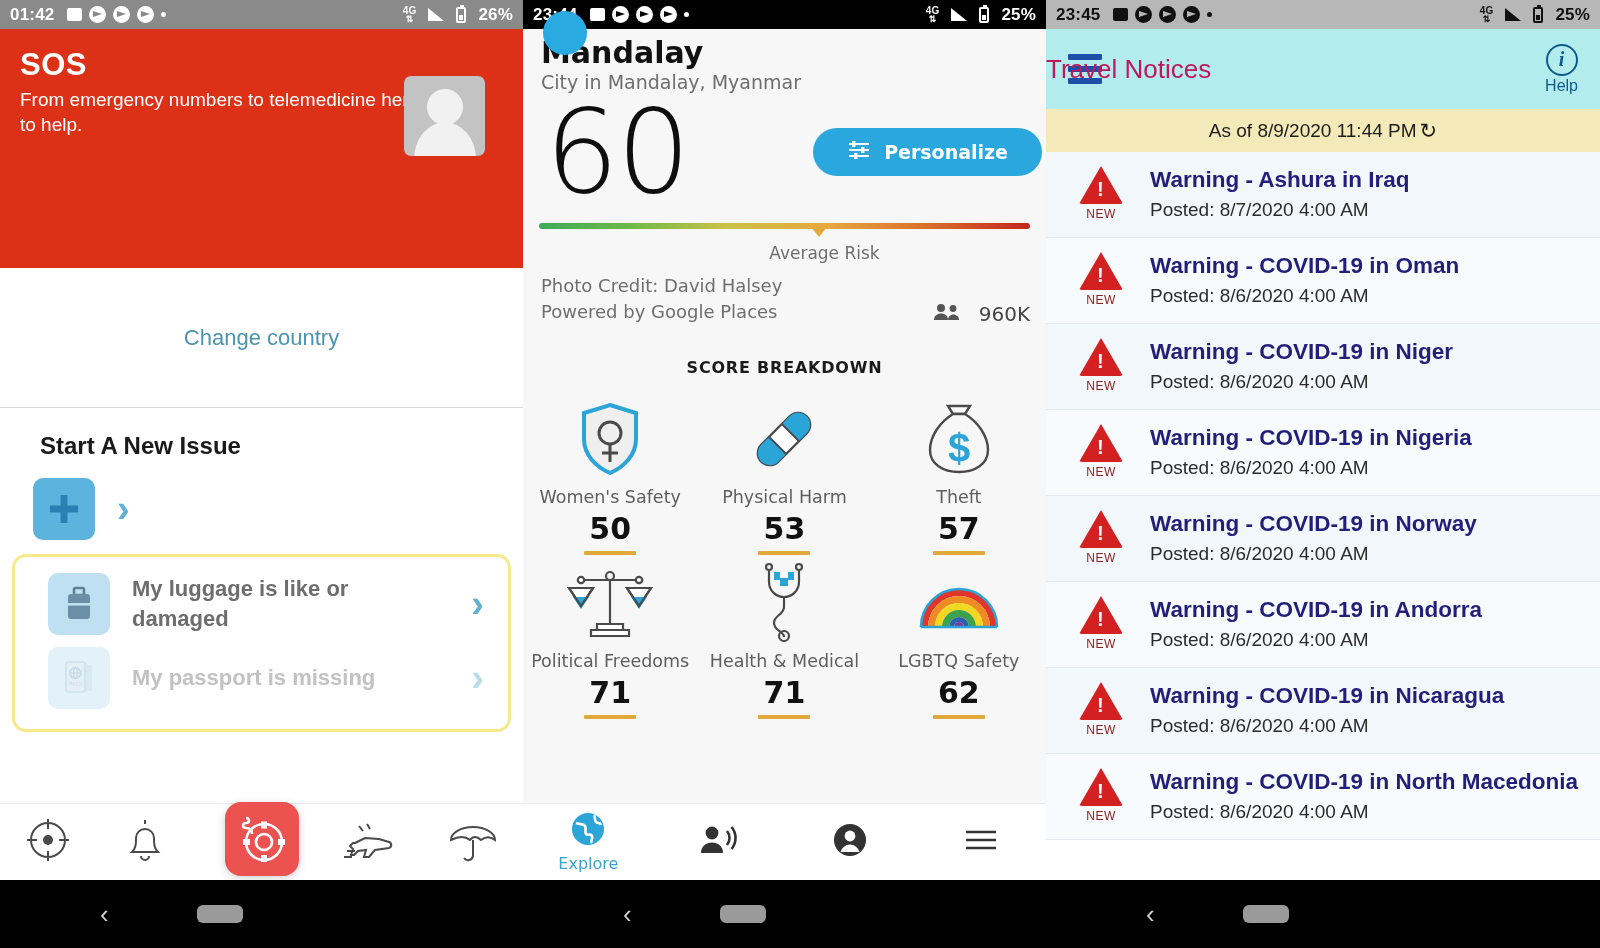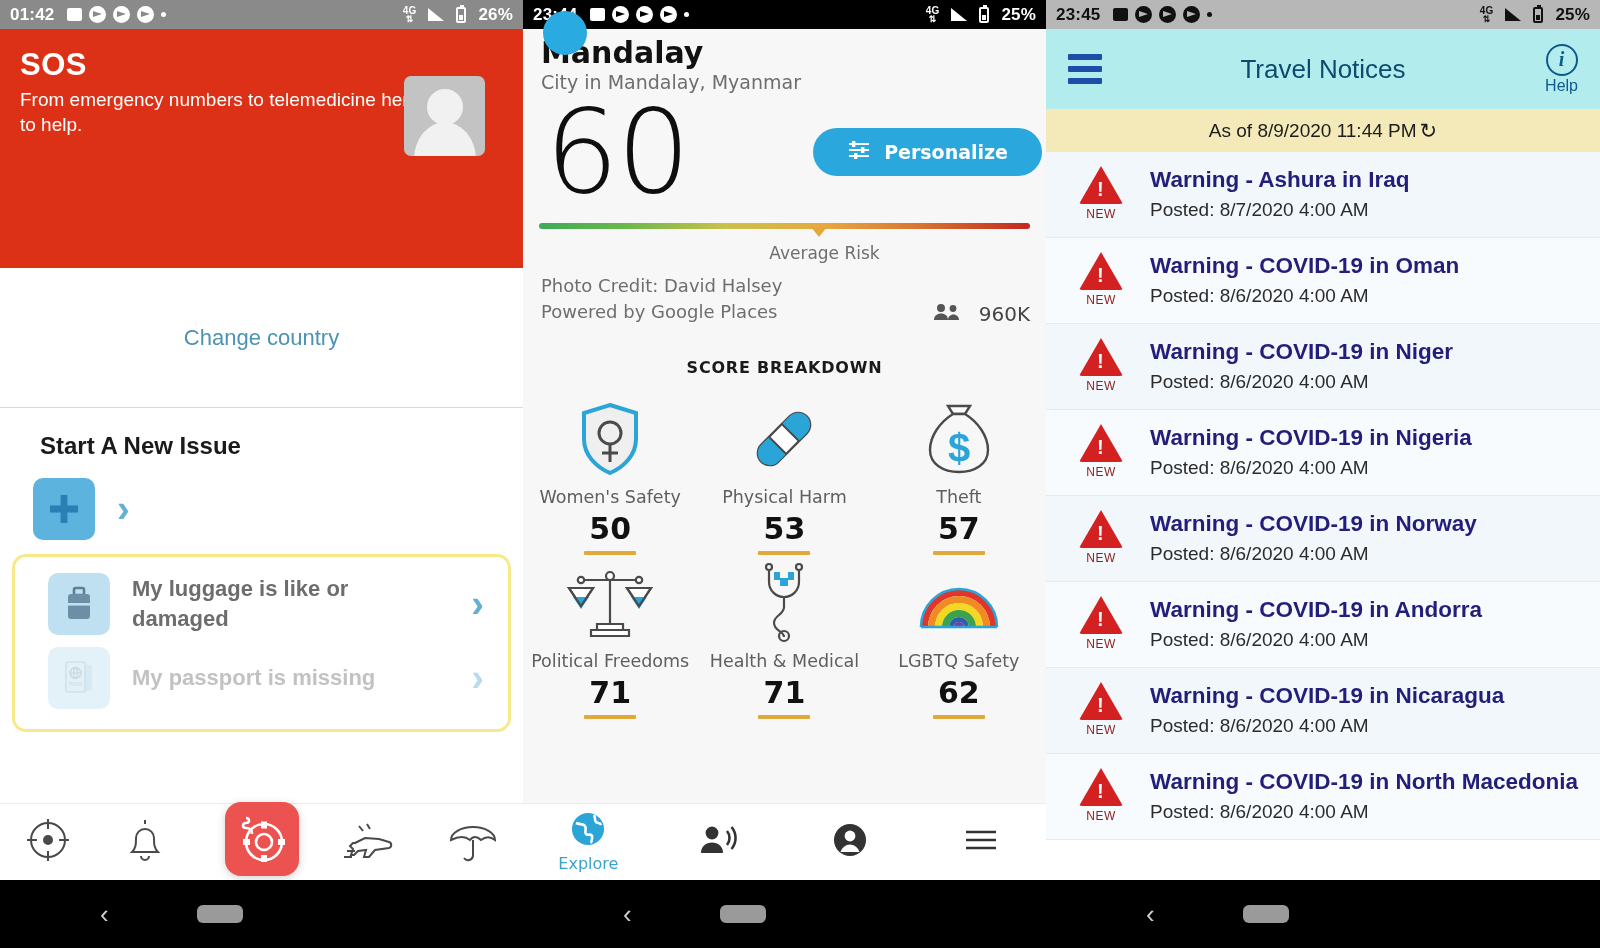--- a/index.html
+++ b/index.html
@@ -91,21 +91,21 @@
   .cell .cval{font-size:30px;font-weight:bold;color:#111;margin-top:4px;font-family:"DejaVu Sans",sans-serif;}
   .cell .cbar{width:52px;height:4px;background:#e0a93a;margin-top:5px;border-radius:1px;}
   .bottomnav2{position:absolute;left:0;bottom:68px;width:523px;height:77px;background:#fff;border-top:1px solid #ececec;display:flex;align-items:center;}
   .nav2item{flex:1;display:flex;flex-direction:column;align-items:center;gap:3px;}
   .nav2label{font-size:16px;color:#3aa3cc;font-family:"DejaVu Sans",sans-serif;}
 
   
   .tn-header{background:#b3ecec;height:80px;display:flex;align-items:center;padding:0 22px;position:relative;}
   .hamburger{width:34px;display:flex;flex-direction:column;gap:6px;cursor:pointer;}
   .hamburger span{display:block;height:6px;background:#1e4fa8;border-radius:1px;}
-  .tn-title{position:absolute;left:0;right:0;text-align:center;font-size:26px;color:#0c4a6e;pointer-events:none;}
+  .tn-title{position:absolute;left:0;right:0;font-size:26px;color:#be185d;pointer-events:none;}
   .help-btn{margin-left:auto;display:flex;flex-direction:column;align-items:center;gap:1px;z-index:2;}
   .help-circle{width:32px;height:32px;border-radius:50%;border:2.5px solid #0f5a8c;color:#0f5a8c;display:flex;align-items:center;justify-content:center;font-size:20px;font-weight:bold;font-style:italic;font-family:"Liberation Serif",serif;}
   .help-label{font-size:16px;color:#0f5a8c;}
   .asof{background:#f4e9b8;height:43px;display:flex;align-items:center;justify-content:center;gap:3px;font-size:19px;color:#1c1c1c;}
   .refresh{color:#1c1c1c;font-size:21px;cursor:pointer;}
   .notice{display:flex;gap:18px;padding:14px 20px 16px 24px;border-bottom:1px solid #e3eaf2;}
   .notice:nth-child(odd){background:#f2f7fb;}
   .notice:nth-child(even){background:#f8fbfd;}
   .warn-wrap{width:62px;display:flex;flex-direction:column;align-items:center;flex:0 0 auto;}
   .warn-tri{width:0;height:0;border-left:22px solid transparent;border-right:22px solid transparent;border-bottom:38px solid #d32121;position:relative;border-radius:3px;}

